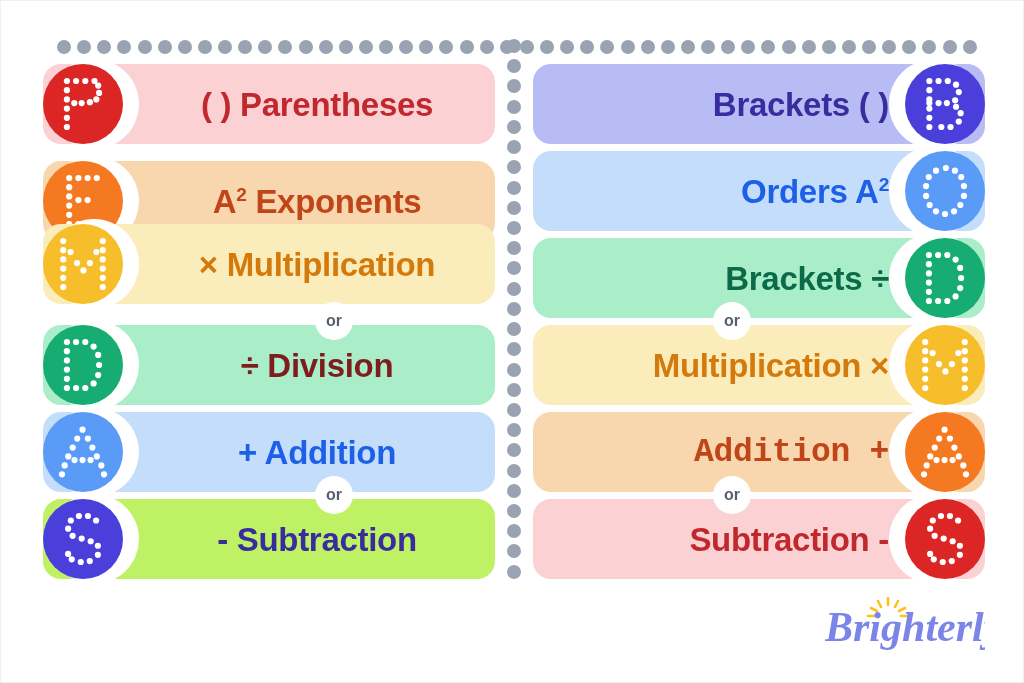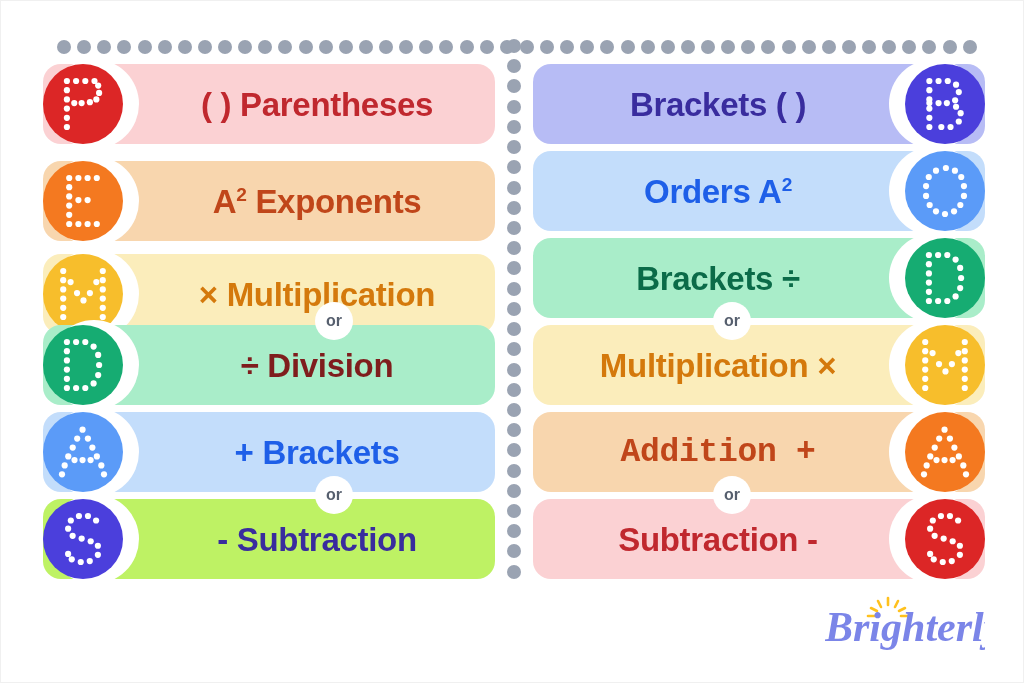--- a/index.html
+++ b/index.html
@@ -86,21 +86,21 @@
     top: 0;
     width: 452px;
     height: 80px;
     border-radius: 18px;
     box-sizing: border-box;
     display: flex;
     align-items: center;
     overflow: hidden;
   }
   .col-left  .pill { justify-content: center; padding-left: 96px; }
-  .col-right .pill { justify-content: center; padding-right: 96px; padding-left: 14px; }
+  .col-right .pill { justify-content: flex-end; padding-right: 96px; padding-left: 14px; }
 
   .pill-label {
     font-size: 33px;
     font-weight: 700;
     letter-spacing: -0.3px;
     white-space: nowrap;
     line-height: 1;
   }
   .pill-label sup {
     font-size: 0.58em;
@@ -292,21 +292,21 @@
             <circle cx="44.60" cy="39.08" r="3.1" fill="#ffffff"></circle>
             <circle cx="26.20" cy="44.60" r="3.1" fill="#ffffff"></circle>
             <circle cx="26.20" cy="53.80" r="3.1" fill="#ffffff"></circle>
             <circle cx="26.20" cy="63.00" r="3.1" fill="#ffffff"></circle>
             <circle cx="35.40" cy="63.00" r="3.1" fill="#ffffff"></circle>
             <circle cx="44.60" cy="63.00" r="3.1" fill="#ffffff"></circle>
             <circle cx="53.80" cy="63.00" r="3.1" fill="#ffffff"></circle>
           </svg>
         </div>
       </div>
-      <div class="row" style="top: 190px;">
+      <div class="row" style="top: 160px;">
         <div class="pill" style="background: rgb(251, 237, 187);">
           <span class="pill-label" style="color: rgb(212, 121, 12);">× Multiplication</span>
         </div>
         <div class="notch"></div>
         <div class="badge">
           <svg viewBox="0 0 80 80">
             <circle cx="40" cy="40" r="40" fill="#F7BE2C"></circle>
             <circle cx="20.22" cy="17.00" r="3.1" fill="#ffffff"></circle>
             <circle cx="20.22" cy="26.20" r="3.1" fill="#ffffff"></circle>
             <circle cx="20.22" cy="35.40" r="3.1" fill="#ffffff"></circle>
@@ -349,21 +349,21 @@
             <circle cx="23.90" cy="63.00" r="3.1" fill="#ffffff"></circle>
             <circle cx="23.90" cy="26.20" r="3.1" fill="#ffffff"></circle>
             <circle cx="23.90" cy="35.40" r="3.1" fill="#ffffff"></circle>
             <circle cx="23.90" cy="44.60" r="3.1" fill="#ffffff"></circle>
             <circle cx="23.90" cy="53.80" r="3.1" fill="#ffffff"></circle>
           </svg>
         </div>
       </div>
       <div class="row" style="top: 348px;">
         <div class="pill" style="background: rgb(195, 221, 251);">
-          <span class="pill-label" style="color: rgb(30, 95, 232);">+ Brackets</span>
+          <span class="pill-label" style="color: rgb(30, 95, 232);">+ Addition</span>
         </div>
         <div class="notch"></div>
         <div class="badge">
           <svg viewBox="0 0 80 80">
             <circle cx="40" cy="40" r="40" fill="#5B9BF8"></circle>
             <circle cx="39.55" cy="17.66" r="3.1" fill="#ffffff"></circle>
             <circle cx="34.19" cy="26.60" r="3.1" fill="#ffffff"></circle>
             <circle cx="29.72" cy="35.53" r="3.1" fill="#ffffff"></circle>
             <circle cx="25.26" cy="44.47" r="3.1" fill="#ffffff"></circle>
             <circle cx="21.68" cy="53.40" r="3.1" fill="#ffffff"></circle>

